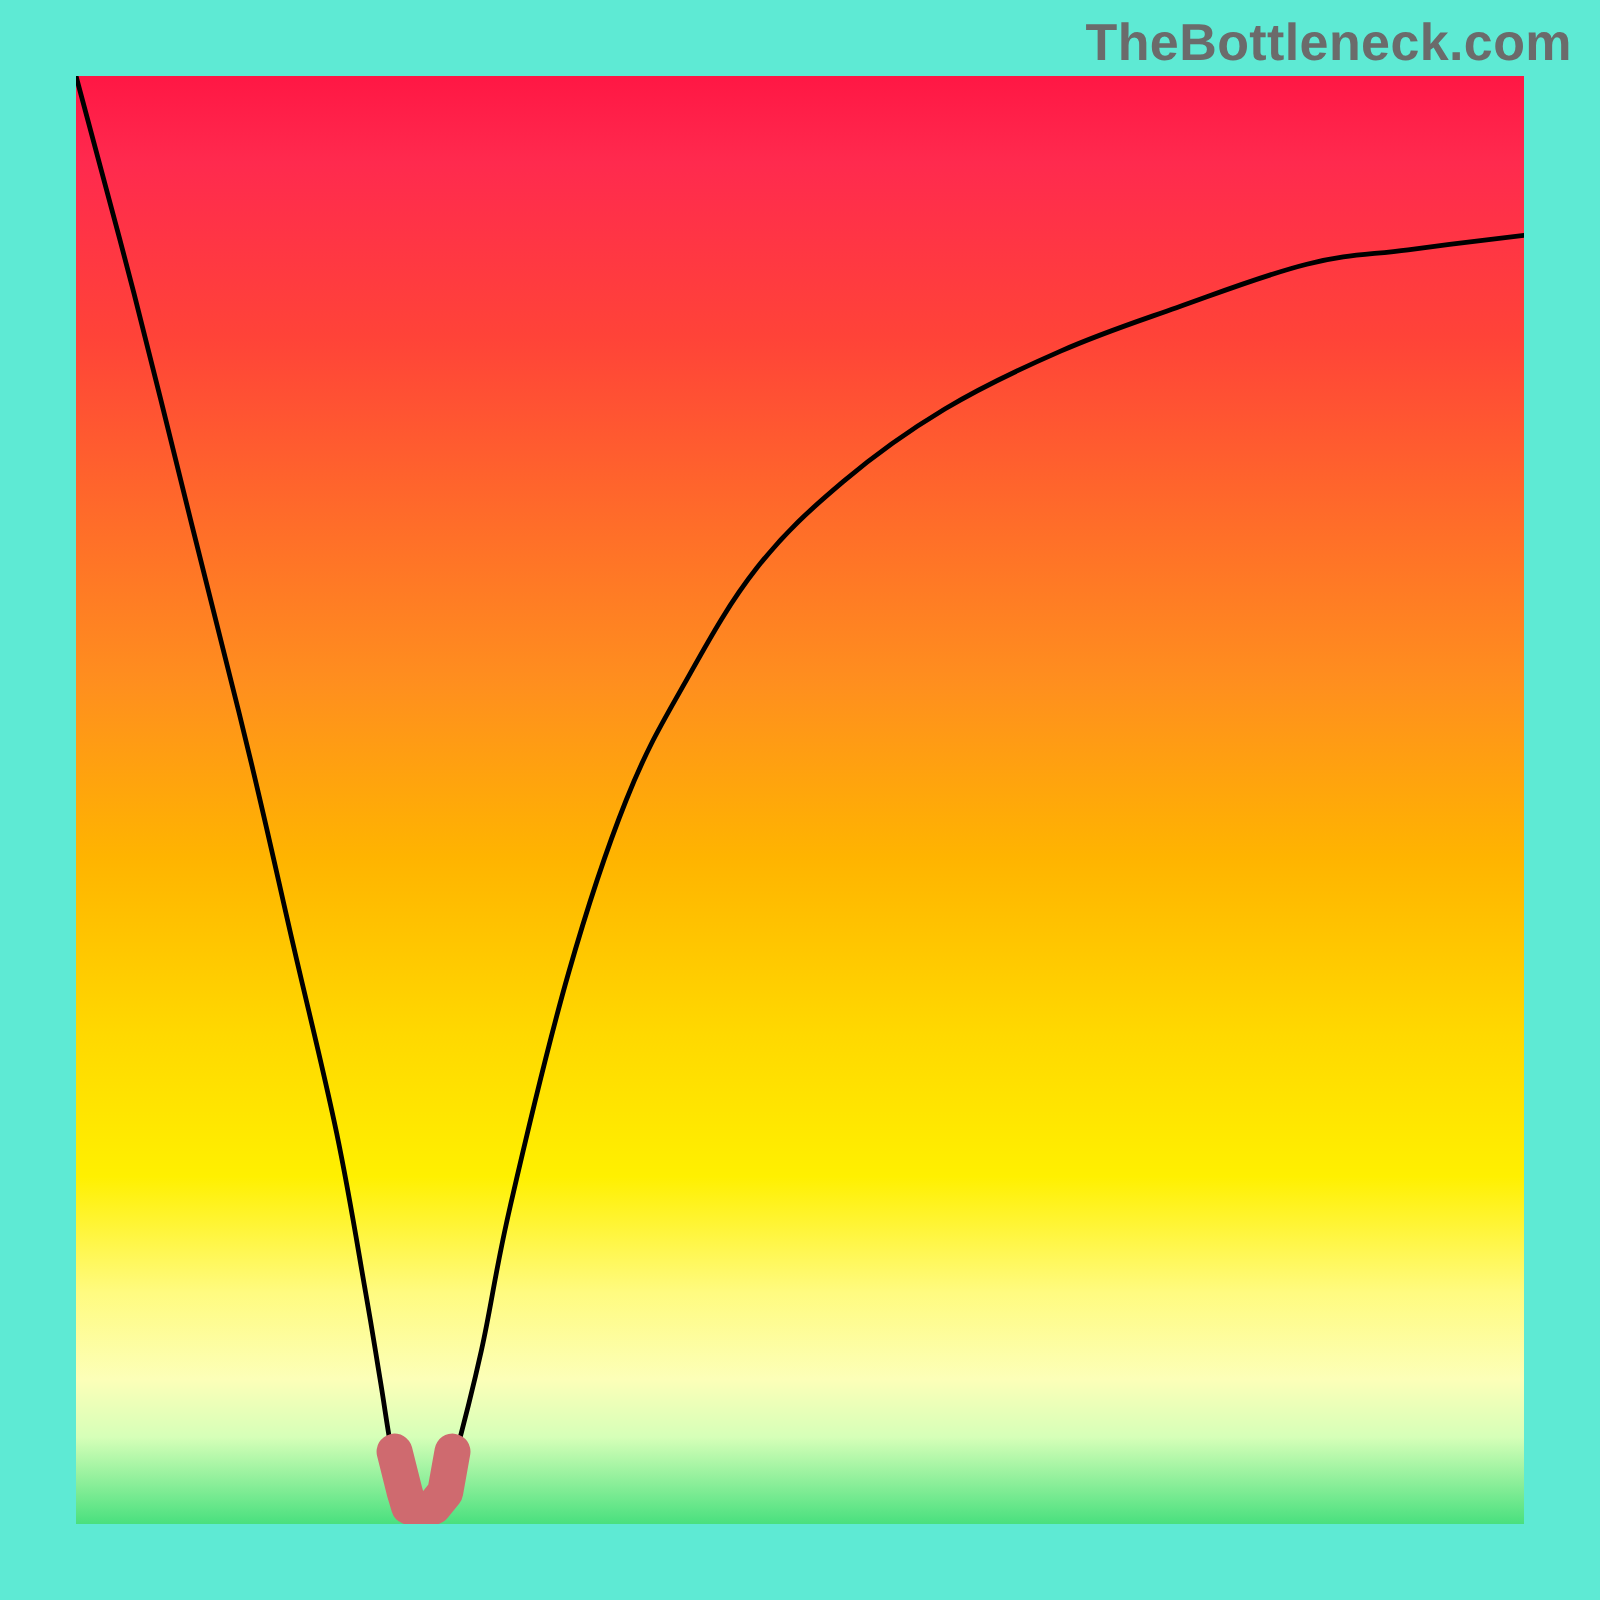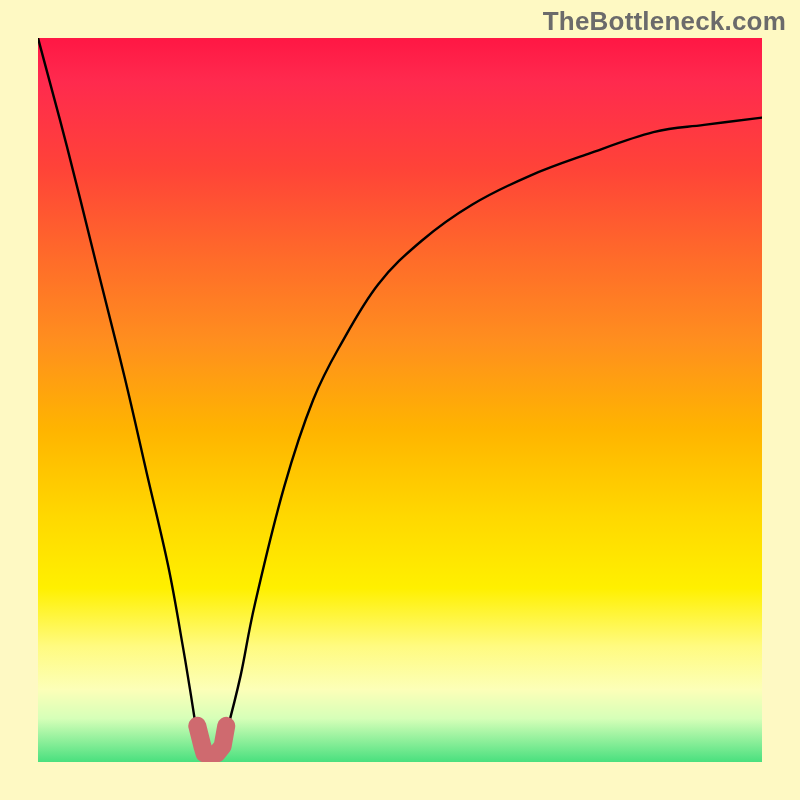--- a/index.html
+++ b/index.html
@@ -10,21 +10,21 @@
     background: #000;
     overflow: hidden;
     font-family: Arial, Helvetica, sans-serif;
   }
   .frame {
     position: absolute;
     left: 0;
     top: 0;
     width: 800px;
     height: 800px;
-    background: #fef9c3;
+    background: #5eead4;
   }
   .plot-bg {
     position: absolute;
     left: 38px;
     top: 38px;
     width: 724px;
     height: 724px;
     background: linear-gradient(to bottom,
       #ff1744 0%,
       #ff2a4e 6%,

